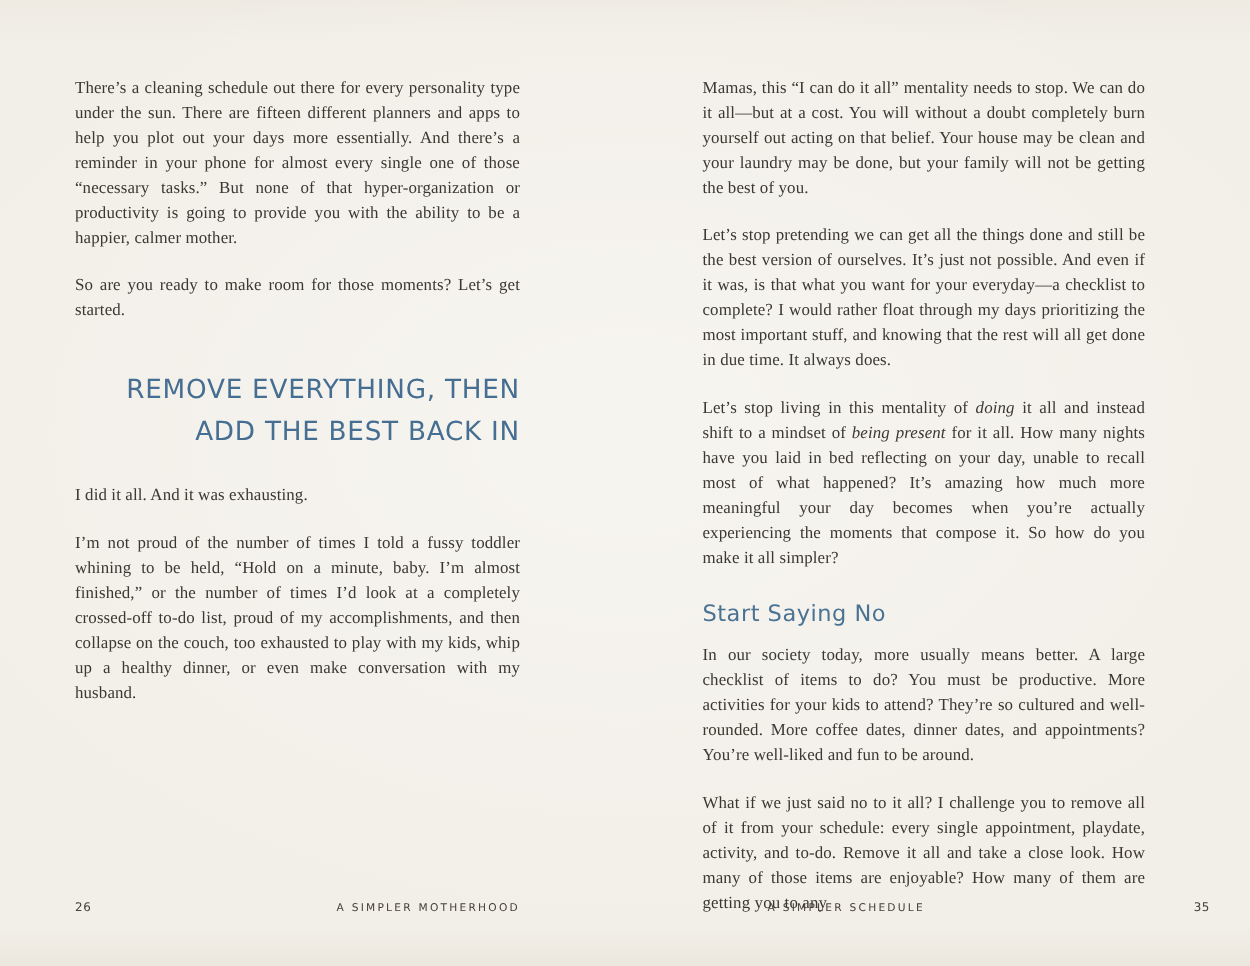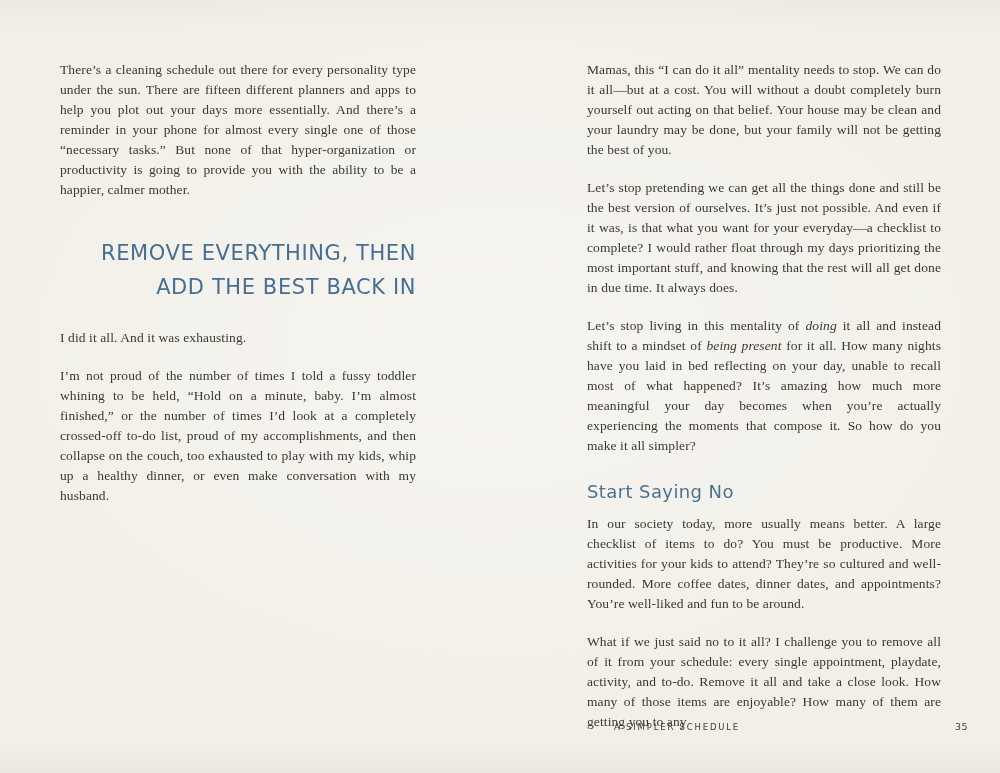--- a/index.html
+++ b/index.html
@@ -18,21 +18,21 @@
       linear-gradient(180deg, rgba(226,221,210,0.25) 0%, rgba(255,255,255,0) 4%, rgba(255,255,255,0) 96%, rgba(222,216,204,0.35) 100%);
   }
   .text-column{
     position:absolute;
     top:60px;
     color:#3b3831;
     font-size:13.5px;
     line-height:20px;
   }
   .column-left{ left:60px;  width:356px; }
-  .column-right{ left:587px; width:354px; }
+  .column-right{ left:562px; width:354px; }
   .body-paragraph{
     margin:0 0 18px 0;
     text-align:justify;
     letter-spacing:0.1px;
   }
   .body-paragraph em{ font-style:italic; }
   .chapter-heading{
     font-family:"DejaVu Sans", sans-serif;
     font-weight:normal;
     color:#456e92;
@@ -72,33 +72,38 @@
     text-transform:uppercase;
   }
 </style>
 </head>
 <body>
 
 <div class="book-spread">
 
   <div class="text-column column-left" id="left-column">
       <p class="body-paragraph">There’s a cleaning schedule out there for every personality type under the sun. There are fifteen different planners and apps to help you plot out your days more essentially. And there’s a reminder in your phone for almost every single one of those “necessary tasks.” But none of that hyper-organization or productivity is going to provide you with the ability to be a happier, calmer mother.</p>
+      <p class="body-paragraph">So are you ready to make room for those moments? Let’s get started.</p>
       <h2 class="chapter-heading">REMOVE EVERYTHING, THEN<br>ADD THE BEST BACK IN</h2>
       <p class="body-paragraph">I did it all. And it was exhausting.</p>
       <p class="body-paragraph">I’m not proud of the number of times I told a fussy toddler whining to be held, “Hold on a minute, baby. I’m almost finished,” or the number of times I’d look at a completely crossed-off to-do list, proud of my accomplishments, and then collapse on the couch, too exhausted to play with my kids, whip up a healthy dinner, or even make conversation with my husband.</p>
     </div>
 
   <div class="text-column column-right" id="right-column">
       <p class="body-paragraph">Mamas, this “I can do it all” mentality needs to stop. We can do it all—but at a cost. You will without a doubt completely burn yourself out acting on that belief. Your house may be clean and your laundry may be done, but your family will not be getting the best of you.</p>
       <p class="body-paragraph">Let’s stop pretending we can get all the things done and still be the best version of ourselves. It’s just not possible. And even if it was, is that what you want for your everyday—a checklist to complete? I would rather float through my days prioritizing the most important stuff, and knowing that the rest will all get done in due time. It always does.</p>
       <p class="body-paragraph">Let’s stop living in this mentality of <em>doing</em> it all and instead shift to a mindset of <em>being present</em> for it all. How many nights have you laid in bed reflecting on your day, unable to recall most of what happened? It’s amazing how much more meaningful your day becomes when you’re actually experiencing the moments that compose it. So how do you make it all simpler?</p>
       <h3 class="section-subheading">Start Saying No</h3>
       <p class="body-paragraph">In our society today, more usually means better. A large checklist of items to do? You must be productive. More activities for your kids to attend? They’re so cultured and well-rounded. More coffee dates, dinner dates, and appointments? You’re well-liked and fun to be around.</p>
       <p class="body-paragraph">What if we just said no to it all? I challenge you to remove all of it from your schedule: every single appointment, playdate, activity, and to-do. Remove it all and take a close look. How many of those items are enjoyable? How many of them are getting you to any</p>
     </div>
 
+  <div class="page-footer footer-left">
+    <span class="page-number">26</span>
+    <span class="running-head">A SIMPLER MOTHERHOOD</span>
+  </div>
 
   <div class="page-footer footer-right">
     <span class="running-head">A SIMPLER SCHEDULE</span>
     <span class="page-number">35</span>
   </div>
 
 </div>
 
 </body></html>

